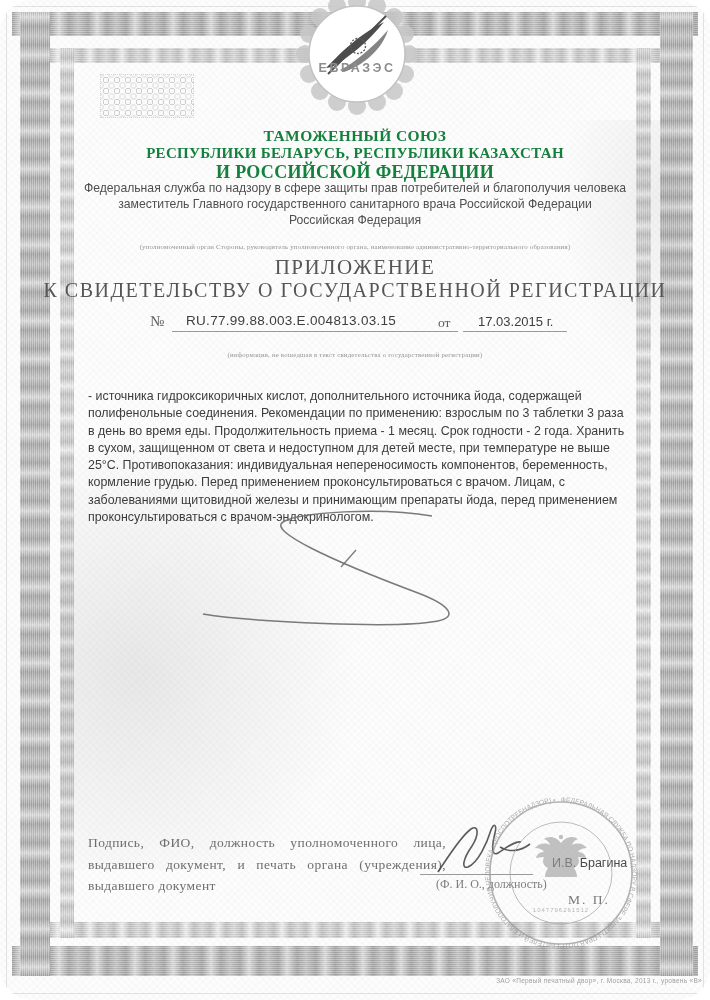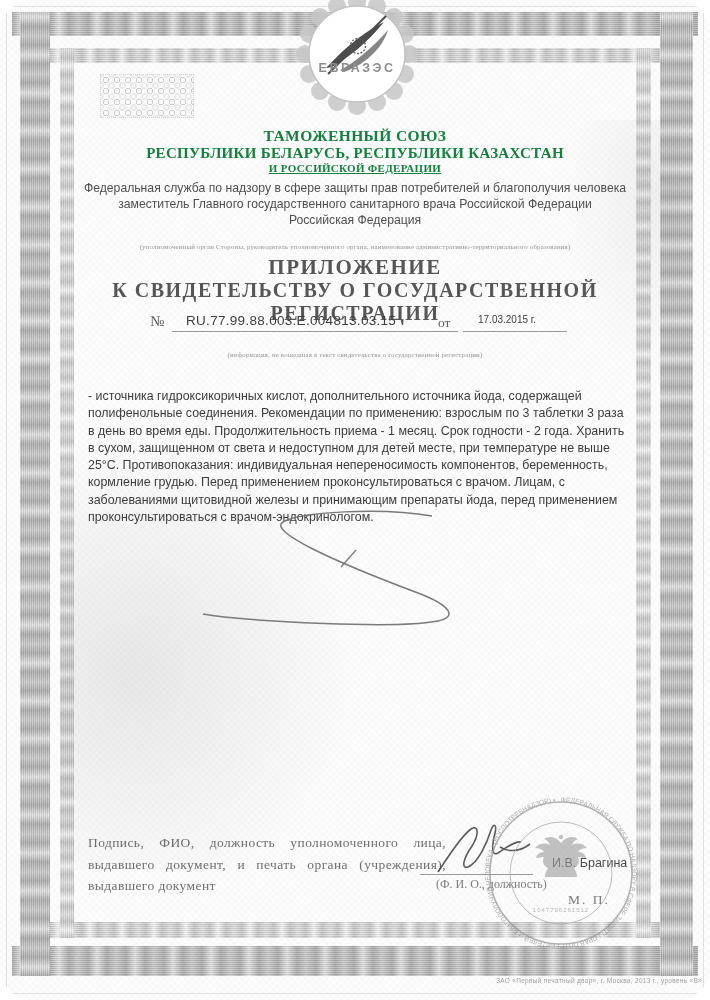--- a/index.html
+++ b/index.html
@@ -29,21 +29,21 @@
   
   .rosette{position:absolute;left:100px;top:74px;width:92px;height:42px;z-index:3;
      border:1px dotted #cfcfcf;opacity:.85;background-image:
      radial-gradient(circle at 5px 5px, transparent 2.1px, #c8c8c8 2.3px 3.1px, transparent 3.3px),
      radial-gradient(circle at 5px 5px, transparent 2.1px, #d4d4d4 2.3px 3.1px, transparent 3.3px);
      background-size:11px 11px,11px 11px;background-position:0 0,5.5px 5.5px;}
   
   .ctr{text-align:center;}
   .hdr-serif{font-family:"Liberation Serif",serif;font-weight:bold;color:#15803d;}
   .hdr-sans{color:#4f4f4f;}
-  .title{font-family:"Liberation Serif",serif;font-weight:bold;color:#565656;letter-spacing:1.5px;}
+  .title{font-family:"Liberation Serif",serif;font-weight:normal;color:#565656;letter-spacing:1.5px;}
   .tiny{font-family:"Liberation Serif",serif;font-size:6.8px;color:#949494;letter-spacing:.2px;}
   .body-text{color:#3c3c3c;font-size:12.4px;line-height:17.3px;}
   .note-serif{font-family:"Liberation Serif",serif;color:#6e6e6e;}
   .uline{position:absolute;border-bottom:1.2px solid #9a9a9a;z-index:3;}
   .z3{z-index:3;}
   .z4{z-index:4;}
 </style>
 </head>
 <body>
 
@@ -90,34 +90,34 @@
       <path d="M30 74 C 42 62 60 42 88 28 C 72 48 52 64 36 73 Z" fill="#4c4c4c"></path>
       <path d="M44 76 C 60 68 78 52 92 36 C 86 56 66 72 48 78 Z" fill="#6e6e6e" opacity="0.85"></path>
       <path d="M90 22 L 32 80" stroke="#4c4c4c" stroke-width="2" fill="none"></path>
       <circle cx="62" cy="52" r="7.5" fill="none" stroke="#5a5a5a" stroke-width="1.4" stroke-dasharray="2 1.6"></circle>
     </g>
     <text x="61" y="78" text-anchor="middle" font-size="12.5" font-weight="bold" letter-spacing="2.5" fill="#8d8d8d" font-family="Liberation Sans, sans-serif">ЕВРАЗЭС</text>
   </svg>
 
   <div class="abs ctr hdr-serif z3" style="left:55px;top:127px;width:600px;font-size:15.5px;letter-spacing:.4px;">ТАМОЖЕННЫЙ СОЮЗ</div>
   <div class="abs ctr hdr-serif z3" style="left:55px;top:145px;width:600px;font-size:15px;letter-spacing:.3px;">РЕСПУБЛИКИ БЕЛАРУСЬ, РЕСПУБЛИКИ КАЗАХСТАН</div>
-  <div class="abs ctr hdr-serif z3" style="left:55px;top:162px;width:600px;font-size:11px;letter-spacing:.3px;text-decoration:underline;">И РОССИЙСКОЙ ФЕДЕРАЦИИ</div>
+  <div class="abs ctr hdr-serif z3" style="left:55px;top:162px;width:600px;font-size:18px;letter-spacing:.3px;">И РОССИЙСКОЙ ФЕДЕРАЦИИ</div>
   <div class="abs ctr hdr-sans z3" style="left:55px;top:181px;width:600px;font-size:12.2px;">Федеральная служба по надзору в сфере защиты прав потребителей и благополучия человека</div>
   <div class="abs ctr hdr-sans z3" style="left:55px;top:213px;width:600px;font-size:12.2px;">Российская Федерация</div>
   <div class="abs ctr hdr-sans z3" style="left:55px;top:197px;width:600px;font-size:12.2px;">заместитель Главного государственного санитарного врача Российской Федерации</div>
   <div class="abs ctr tiny z3" style="left:55px;top:243px;width:600px;">(уполномоченный орган Стороны, руководитель уполномоченного органа, наименование административно-территориального образования)</div>
 
   <div class="abs ctr title z3" style="left:55px;top:255px;width:600px;font-size:21px;">ПРИЛОЖЕНИЕ</div>
   <div class="abs ctr title z3" style="left:40px;top:279px;width:630px;font-size:20px;">К СВИДЕТЕЛЬСТВУ О ГОСУДАРСТВЕННОЙ РЕГИСТРАЦИИ</div>
 
   <div class="abs note-serif z3" style="left:150px;top:313px;font-size:15px;color:#5c5c5c;">№</div>
   <div class="abs z3" style="left:186px;top:313px;font-size:13.5px;color:#3e3e3e;letter-spacing:.3px;">RU.77.99.88.003.Е.004813.03.15</div>
   <div class="uline" style="left:172px;top:314px;width:286px;height:17px;"></div>
   <div class="abs note-serif z3" style="left:438px;top:315px;font-size:13.5px;color:#5c5c5c;">от</div>
-  <div class="abs z3" style="left:478px;top:314px;font-size:10px;color:#3e3e3e;">17.03.2015 г.</div>
+  <div class="abs z3" style="left:478px;top:314px;font-size:13px;color:#3e3e3e;">17.03.2015 г.</div>
   <div class="uline" style="left:463px;top:314px;width:104px;height:17px;"></div>
   <div class="abs ctr tiny z3" style="left:55px;top:351px;width:600px;">(информация, не вошедшая в текст свидетельства о государственной регистрации)</div>
 
   <div class="abs body-text z3" style="left:88px;top:388px;width:541px;">- источника гидроксикоричных кислот, дополнительного источника йода, содержащей полифенольные соединения. Рекомендации по применению: взрослым по 3 таблетки 3 раза в день во время еды. Продолжительность приема - 1 месяц. Срок годности - 2 года. Хранить в сухом, защищенном от света и недоступном для детей месте, при температуре не выше 25°С. Противопоказания: индивидуальная непереносимость компонентов, беременность, кормление грудью. Перед применением проконсультироваться с врачом. Лицам, с заболеваниями щитовидной железы и принимающим препараты йода, перед применением проконсультироваться с врачом-эндокринологом.</div>
 
   <svg class="abs z3" style="left:0;top:0;" width="710" height="1000" viewBox="0 0 710 1000">
     <path d="M 432 516 C 380 507 300 512 283 522 C 268 531 330 560 418 593 C 452 606 457 617 438 621 C 398 629 252 622 203 614" fill="none" stroke="#6b6b6b" stroke-width="1.5" opacity="0.9"></path>
     <path d="M 341 567 L 356 550" stroke="#6b6b6b" stroke-width="1.3" fill="none" opacity="0.9"></path>
   </svg>
 

